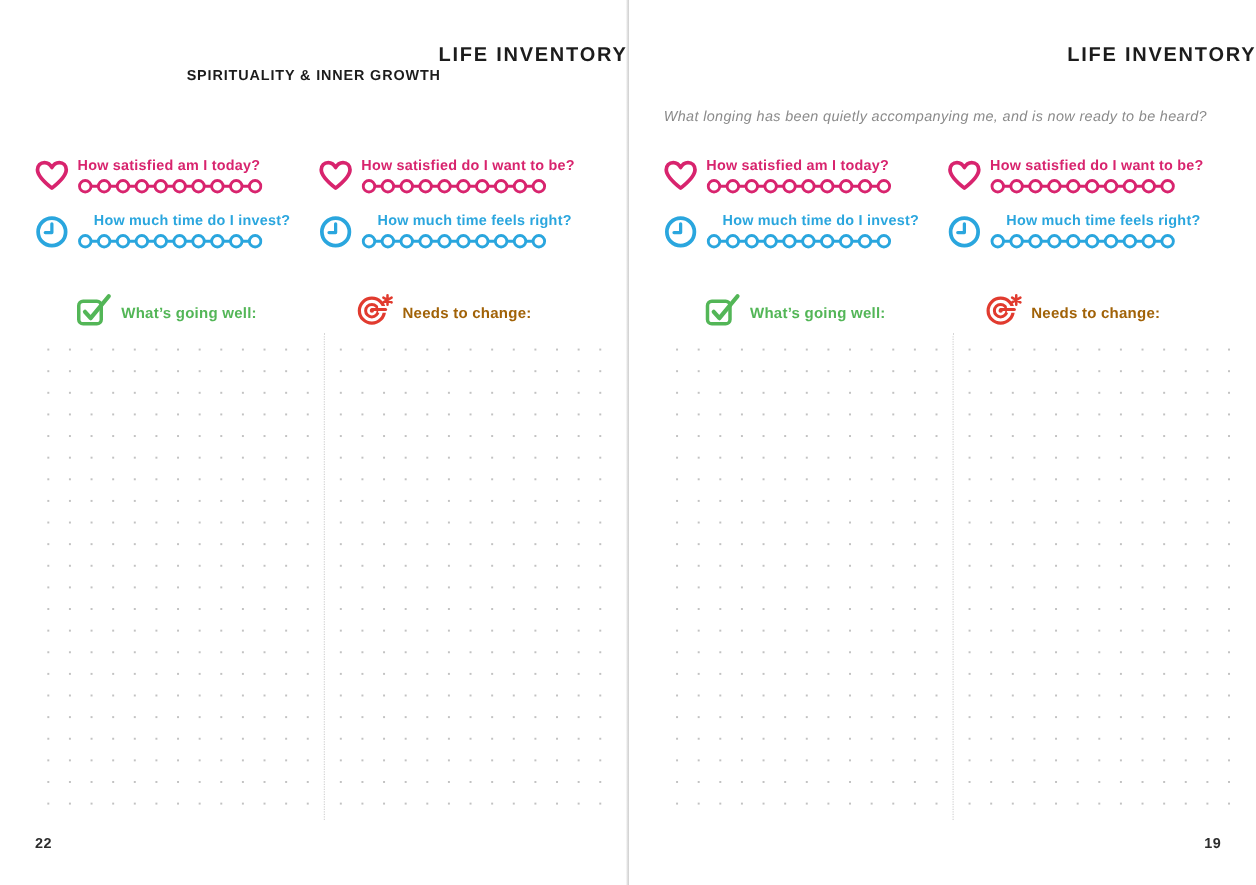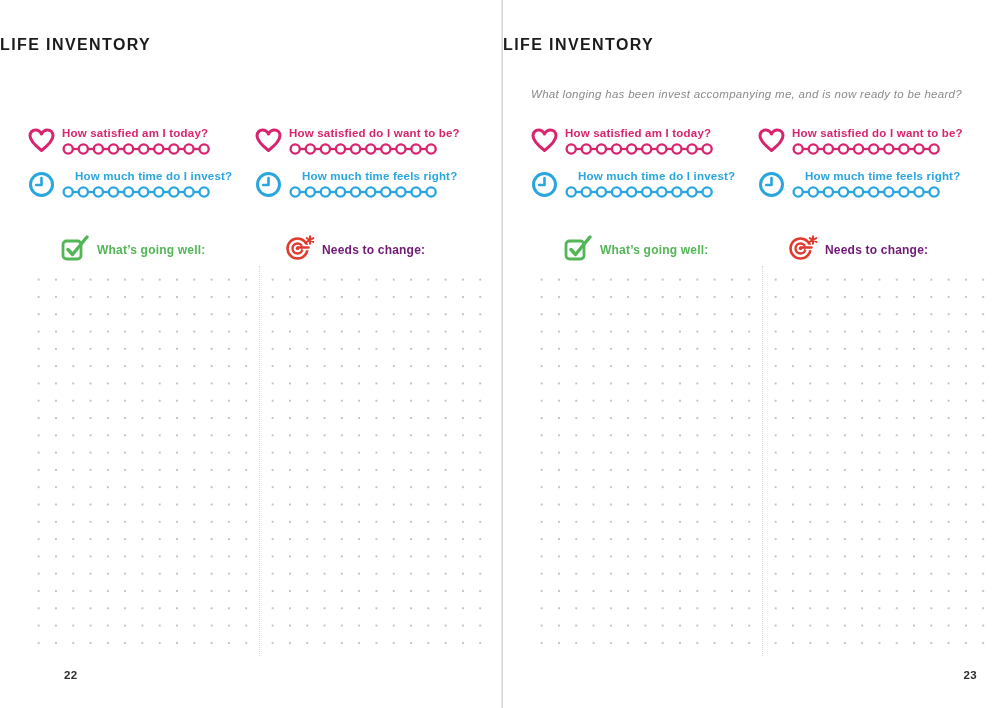--- a/index.html
+++ b/index.html
@@ -10,21 +10,21 @@
   }
   .spine{
     position:absolute;left:501px;top:0;width:4px;height:708px;
     background:linear-gradient(90deg,#f2f2f2 0%,#d9d9d9 35%,#8f8f8f 75%,#c9c9c9 100%);
   }
   .page{position:absolute;top:0;width:502px;height:708px;background:#fff;}
   .page-left{left:0;}
   .page-right{left:503px;}
 
   .title{
-    position:absolute;top:36px;left:0;width:100%;text-align:left;
+    position:absolute;top:36px;left:0;width:100%;text-align:right;
     font-size:16px;font-weight:bold;letter-spacing:1.4px;color:#1c1c1c;
   }
   .subtitle{
     position:absolute;top:55px;left:0;width:100%;text-align:center;
     font-size:11.5px;font-weight:bold;letter-spacing:0.7px;color:#1c1c1c;
   }
   .question{
     position:absolute;top:86px;left:28px;width:452px;
     font-size:11.5px;font-style:italic;color:#8a8a8a;
     letter-spacing:0.3px;line-height:1.55;
@@ -45,45 +45,45 @@
   .scale.pink circle,.scale.pink line{stroke:#d8246e;}
   .scale.blue circle,.scale.blue line{stroke:#2aa6de;}
 
   .sections{
     position:absolute;top:234px;left:28px;width:452px;
     display:grid;grid-template-columns:224px 1fr;padding-left:33px;
   }
   .section-h{display:flex;align-items:center;gap:7px;}
   .slabel{font-size:12px;font-weight:bold;letter-spacing:0.2px;white-space:nowrap;}
   .slabel.green{color:#53b657;}
-  .slabel.red{color:#701a75;}
+  .slabel.red{color:#a16207;}
 
   .dotgrid{
     position:absolute;top:266px;left:26px;width:456px;height:390px;
     display:grid;grid-template-columns:233px 1fr;
   }
   .dotcol{
     background-image:radial-gradient(circle,#c2c2c2 0.9px,rgba(0,0,0,0) 1.1px);
     background-size:17.3px 17.3px;background-position:4px 5px;
   }
   .dotcol.second{border-left:1px dotted #d6d6d6;}
 
   .pagenum{
     position:absolute;bottom:27px;font-size:11.5px;font-weight:bold;color:#2d2d2d;
     letter-spacing:0.4px;
-    margin-left:36px;
   }
   .pagenum.pn-left{left:28px;}
   .pagenum.pn-right{right:28px;}
 </style>
 </head>
 <body>
 
 <div class="page page-left">
   <div class="title">LIFE INVENTORY</div>
+  <div class="subtitle">SPIRITUALITY &amp; INNER GROWTH</div>
 
   <div class="ratings">
     <div class="rating">
       <span class="ricon">
         <svg width="27" height="25" viewBox="0 0 27 25">
             <path d="M13.5 22.5 C6.5 17 2 12.3 2 7.8 C2 4.4 4.4 2 7.6 2 C10 2 12.3 3.6 13.5 6 C14.7 3.6 17 2 19.4 2 C22.6 2 25 4.4 25 7.8 C25 12.3 20.5 17 13.5 22.5 Z" fill="none" stroke="#d8246e" stroke-width="3" stroke-linecap="round" stroke-linejoin="round"></path>
           </svg>
       </span>
       <div class="rbody">
         <span class="rlabel pink">How satisfied am I today?</span>
@@ -237,21 +237,21 @@
     <div class="dotcol second"></div>
   </div>
 
   <div class="pagenum pn-left">22</div>
 </div>
 
 <div class="spine"></div>
 
 <div class="page page-right">
   <div class="title">LIFE INVENTORY</div>
-  <div class="question">What longing has been invest accompanying me, and is now ready to be heard?</div>
+  <div class="question">What longing has been quietly accompanying me, and is now ready to be heard?</div>
 
   <div class="ratings">
     <div class="rating">
       <span class="ricon">
         <svg width="27" height="25" viewBox="0 0 27 25">
             <path d="M13.5 22.5 C6.5 17 2 12.3 2 7.8 C2 4.4 4.4 2 7.6 2 C10 2 12.3 3.6 13.5 6 C14.7 3.6 17 2 19.4 2 C22.6 2 25 4.4 25 7.8 C25 12.3 20.5 17 13.5 22.5 Z" fill="none" stroke="#d8246e" stroke-width="3" stroke-linecap="round" stroke-linejoin="round"></path>
           </svg>
       </span>
       <div class="rbody">
         <span class="rlabel pink">How satisfied am I today?</span>
@@ -398,14 +398,14 @@
       </span>
       <span class="slabel red">Needs to change:</span>
     </div>
   </div>
 
   <div class="dotgrid">
     <div class="dotcol"></div>
     <div class="dotcol second"></div>
   </div>
 
-  <div class="pagenum pn-right">23</div>
+  <div class="pagenum pn-right">19</div>
 </div>
 
 </body></html>

